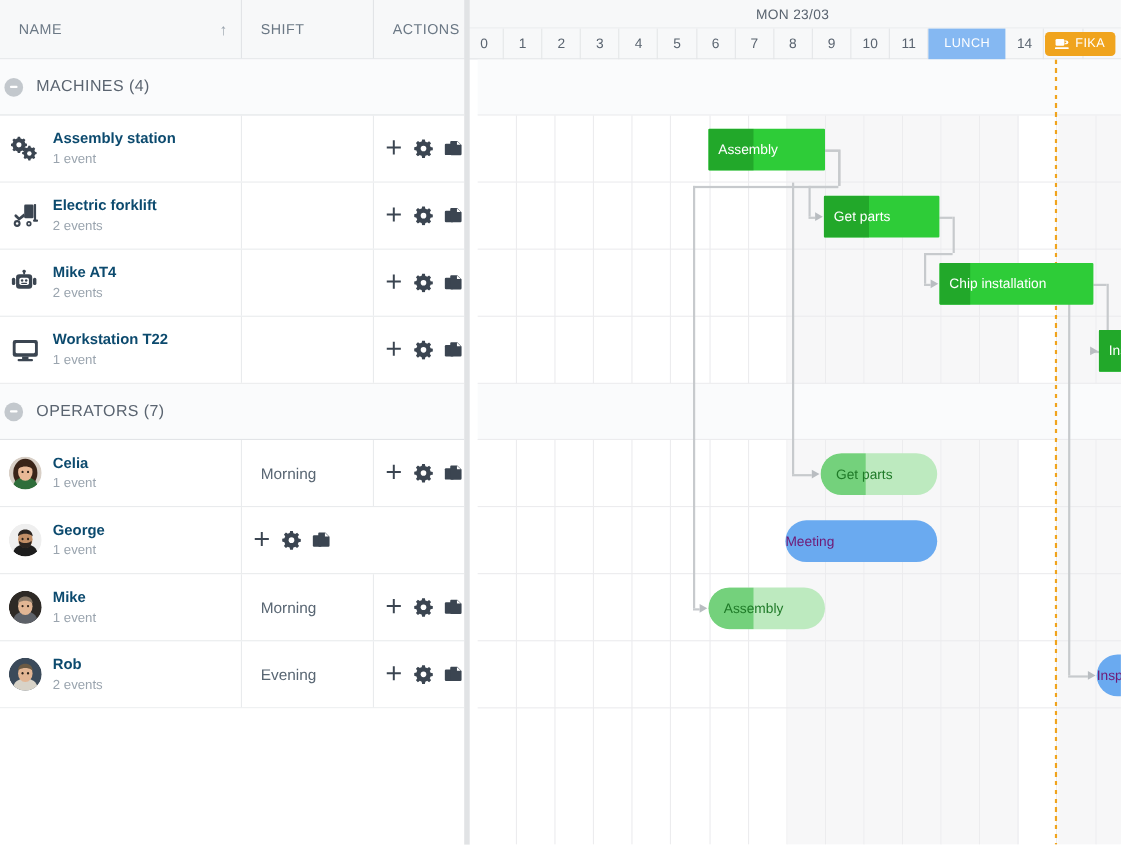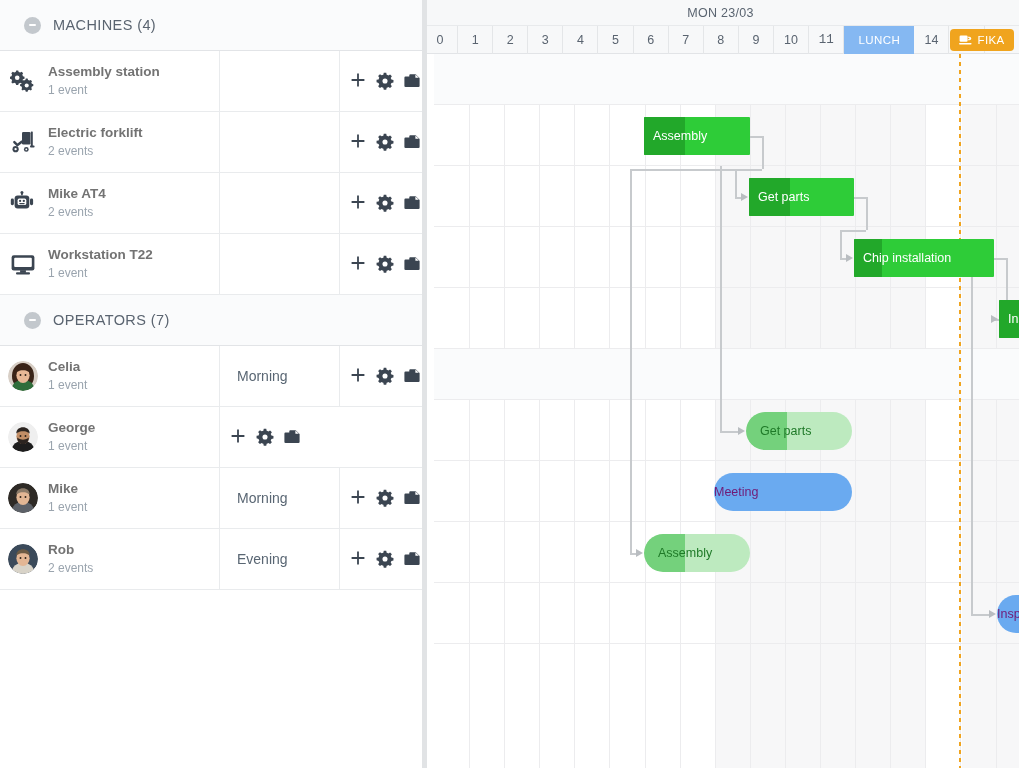--- a/index.html
+++ b/index.html
@@ -27,21 +27,21 @@
   }
   .lp-hcell.name { width: 220px; border-right: 1px solid #e2e4e7; }
   .lp-hcell.shift { width: 120px; border-right: 1px solid #e2e4e7; }
   .lp-hcell.actions { width: 82px; }
   .sort-arrow { position:absolute; right: 12px; top: 50%; transform: translateY(-50%); color:#9aa4ae; font-size: 14px; line-height:1; }
 
   .group-row {
     height: 51px; display: flex; align-items: center;
     background: #fafbfc;
     border-bottom: 1px solid #e2e4e7;
-    padding-left: 24px;
+    padding-left: 4px;
   }
   .collapse-btn {
     width: 17px; height: 17px; border-radius: 50%;
     background: #c3c8cd; color: #fff;
     display: flex; align-items: center; justify-content: center;
     font-size: 13px; line-height: 1; font-weight: 700;
     flex: 0 0 17px; cursor: pointer;
   }
   .collapse-btn span { display:block; width:7px; height:1.8px; background:#fff; border-radius:1px; }
   .group-label {
@@ -53,21 +53,21 @@
   .cell-name { width: 220px; display:flex; align-items:center; padding-left: 8px; border-right: 1px solid #e9ebed; }
   .cell-shift { width: 120px; display:flex; align-items:center; padding-left: 17px; border-right: 1px solid #e9ebed;
                 font-size: 14px; color:#596673; }
   .cell-actions { width: 82px; display:flex; align-items:center; gap: 9px; padding-left: 9px; }
 
   .row-icon { width: 30px; height: 30px; flex:0 0 30px; display:flex; align-items:center; justify-content:center; color:#3b4551; }
   .row-icon svg { display:block; }
   .avatar { width: 30px; height: 30px; flex:0 0 30px; border-radius:50%; overflow:hidden; position:relative; }
   .avatar svg { display:block; width:30px; height:30px; }
   .row-text { margin-left: 10px; display:flex; flex-direction:column; justify-content:center; }
-  .row-title { font-size: 13.5px; font-weight: bold; color:#737373; line-height: 1.25; }
+  .row-title { font-size: 13.5px; font-weight: bold; color:#0c4a6e; line-height: 1.25; }
   .row-sub { font-size: 12px; color:#9aa4ae; line-height: 1.35; margin-top:1px; }
 
   .act-icon { width:18px; height:18px; display:flex; align-items:center; justify-content:center; color:#3b4551; cursor:pointer; }
   .act-icon svg { display:block; }
 
   .lp-filler { background:#fff; }
 
   
   #splitter { position:absolute; left: 422px; top: 0; width: 5px; height: 768px; background: #e1e3e5; z-index: 30; }
 
@@ -128,20 +128,32 @@
   .ev.pill.blue { background:#6aaaf0; }
   .ev.pill.blue .ev-label { color:#701a75; padding-left:0; }
 </style>
 </head>
 <body>
 
 <div id="app">
 
   <div id="leftpane">
 
+    <div class="lp-header">
+      <div class="lp-hcell name">
+        <span>NAME</span>
+        <span class="sort-arrow">↑</span>
+      </div>
+      <div class="lp-hcell shift">
+        <span>SHIFT</span>
+      </div>
+      <div class="lp-hcell actions">
+        <span>ACTIONS</span>
+      </div>
+    </div>
 
     <div id="grid-body">
         <div class="group-row">
           <div class="collapse-btn">
             <span></span>
           </div>
           <div class="group-label">MACHINES (4)</div>
         </div>
         <div class="item-row">
           <div class="cell-name">
@@ -548,21 +560,21 @@
         <div class="tl-hour" style="left: 36.1px; width: 35.1px;">1</div>
         <div class="tl-hour" style="left: 71.2px; width: 35.1px;">2</div>
         <div class="tl-hour" style="left: 106.3px; width: 35.1px;">3</div>
         <div class="tl-hour" style="left: 141.4px; width: 35.1px;">4</div>
         <div class="tl-hour" style="left: 176.5px; width: 35.1px;">5</div>
         <div class="tl-hour" style="left: 211.6px; width: 35.1px;">6</div>
         <div class="tl-hour" style="left: 246.7px; width: 35.1px;">7</div>
         <div class="tl-hour" style="left: 281.8px; width: 35.1px;">8</div>
         <div class="tl-hour" style="left: 316.9px; width: 35.1px;">9</div>
         <div class="tl-hour" style="left: 352px; width: 35.1px;">10</div>
-        <div class="tl-hour" style="left: 387.1px; width: 35.1px; font-family: Liberation Mono, monospace;">11</div>
+        <div class="tl-hour" style="left: 387.1px; width: 35.1px;">11</div>
         <div class="tl-hour lunch" style="left: 422.2px; width: 70.2px;">LUNCH</div>
         <div class="tl-hour" style="left: 492.4px; width: 35.1px;">14</div>
         <div class="tl-hour" style="left: 527.5px; width: 35.1px;"></div>
         <div class="fika-badge" style="left: 527.5px;">
           <span>
             <svg width="13" height="12" viewBox="0 0 13 12">
               <g fill="#ffffff">
                 <rect x=".6" y="1.5" width="8" height="6.2" rx="1.2"></rect>
                 <path d="M8.9 2.8h1.6a1.7 1.7 0 010 3.4H8.9z"></path>
                 <rect x="8.9" y="3.8" width="1.4" height="1.4" fill="#f0a41e"></rect>

